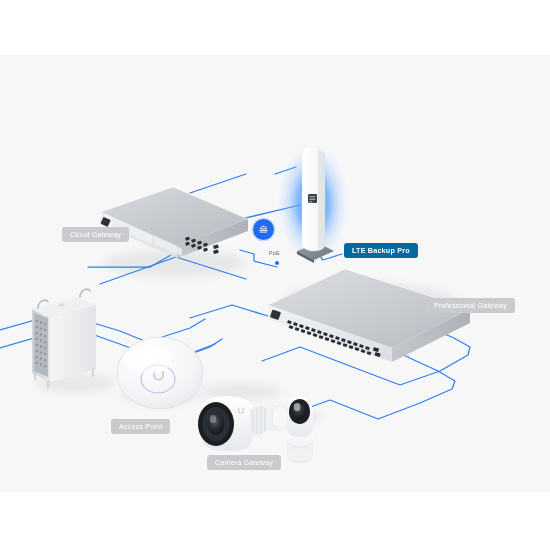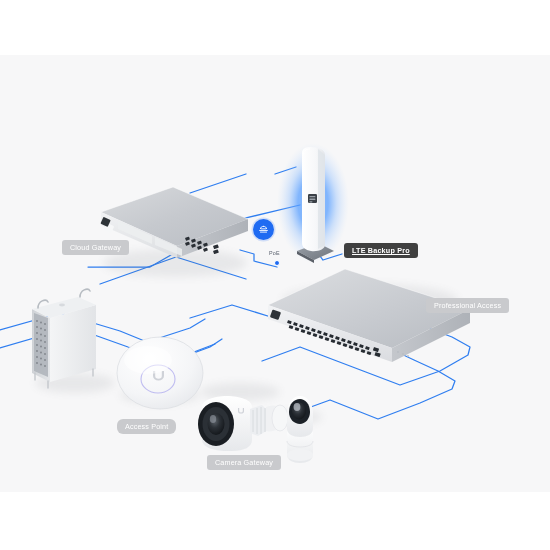--- a/index.html
+++ b/index.html
@@ -47,30 +47,29 @@
     padding: 4px 8px 4px 8px;
     border-radius: 3px;
     white-space: nowrap;
     line-height: 1;
     font-family: "Liberation Sans", sans-serif;
   }
   .pill.grey {
     background: #c9cacd;
   }
   .pill.blue {
-    background: #404040;
+    background: #0369a1;
     font-weight: bold;
     letter-spacing: 0.2px;
-    text-decoration: underline;
-  }
-
-  #label-cloud-gateway  { left: 62px;  top: 185px; }
+  }
+
+  #label-cloud-gateway  { left: 62px;  top: 172px; }
   #label-lte-backup-pro { left: 344px; top: 188px; }
   #label-pro-switch     { left: 426px; top: 243px; }
-  #label-access-point   { left: 117px; top: 364px; border-radius: 6px; }
+  #label-access-point   { left: 111px; top: 364px; }
   #label-camera-security{ left: 207px; top: 400px; }
 
   
   #poe-tag {
     position: absolute;
     left: 269px;
     top: 196px;
     font-size: 5.4px;
     color: #5d6470;
     letter-spacing: 0.2px;
@@ -442,20 +441,20 @@
       </svg>
     </div>
 
     <div id="poe-tag">PoE</div>
     <div id="poe-dot"></div>
 
     <div class="pill grey" id="label-cloud-gateway">Cloud Gateway</div>
 
     <div class="pill blue" id="label-lte-backup-pro">LTE Backup Pro</div>
 
-    <div class="pill grey" id="label-pro-switch">Professional Access</div>
+    <div class="pill grey" id="label-pro-switch">Professional Gateway</div>
 
     <div class="pill grey" id="label-access-point">Access Point</div>
 
     <div class="pill grey" id="label-camera-security">Camera Gateway</div>
 
   </div>
 </div>
 
 </body></html>

